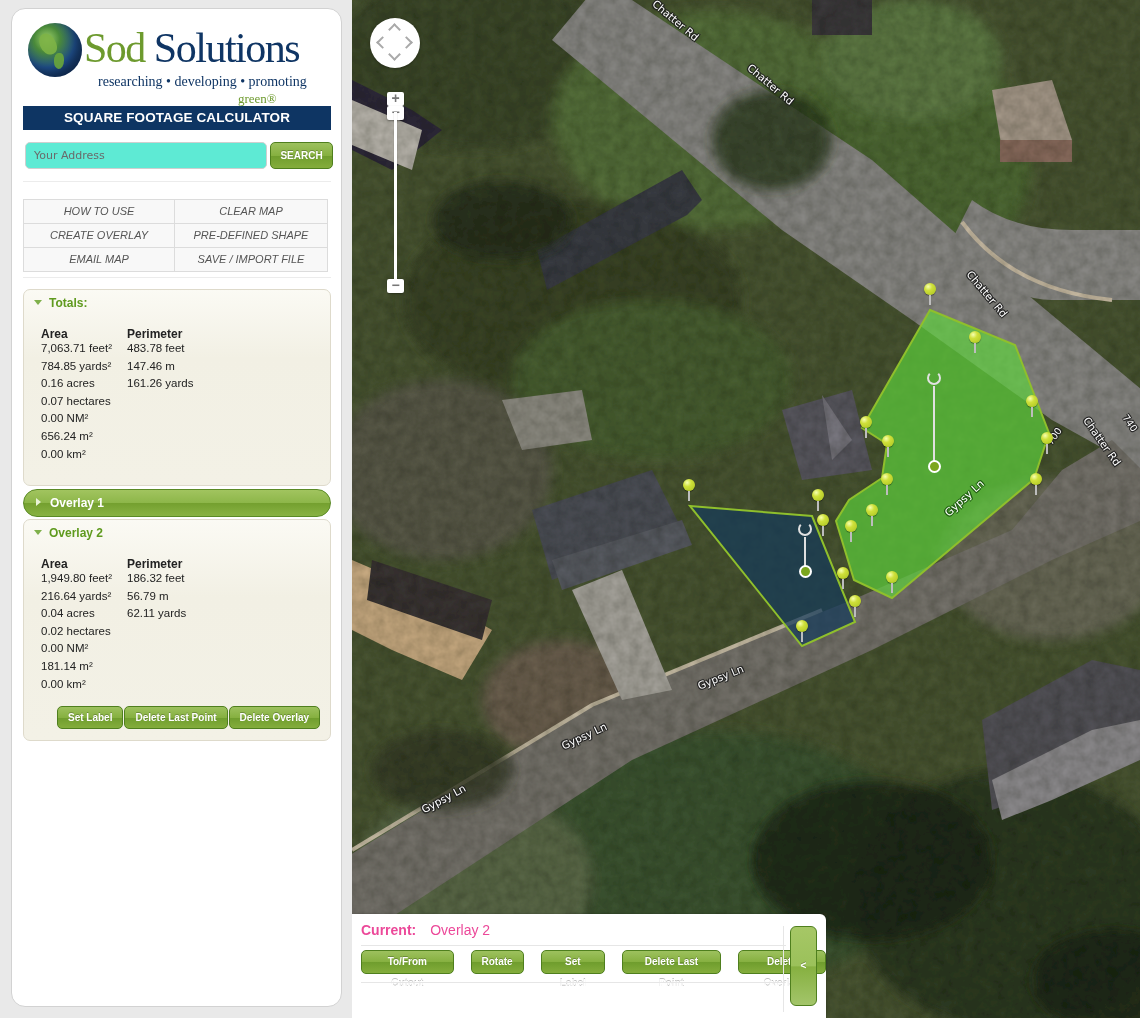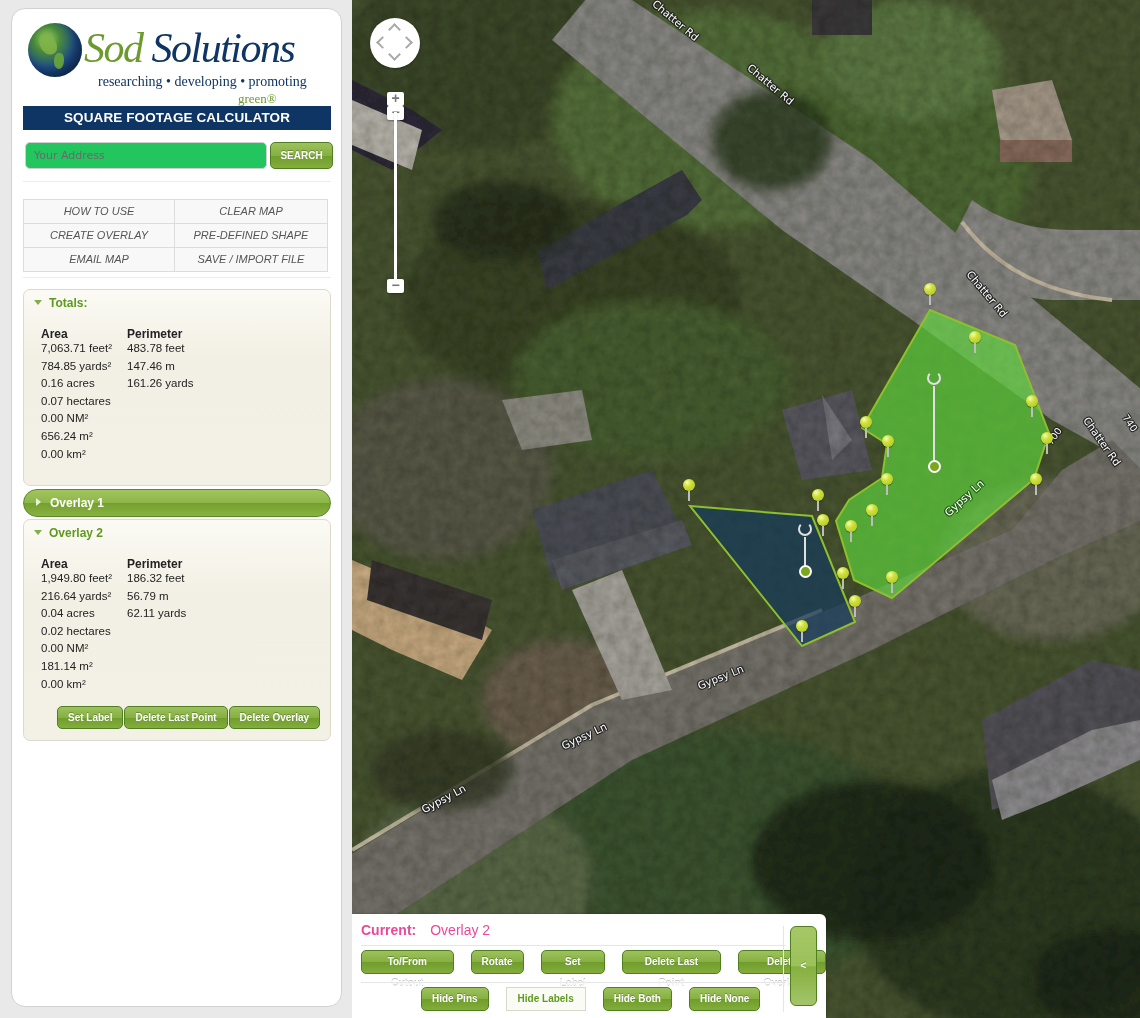--- a/index.html
+++ b/index.html
@@ -12,36 +12,36 @@
     background: #fff; border: 1px solid #d2d2d2; border-radius: 14px;
   }
   .logo { position: absolute; left: 12px; top: 10px; width: 310px; height: 90px; }
   .logo .globe {
     position: absolute; left: 4px; top: 4px; width: 54px; height: 54px; border-radius: 50%;
     background: radial-gradient(circle at 35% 30%, #9fd26a 0%, #4a8a3a 25%, #1f4e8a 55%, #0d2a5a 100%);
     box-shadow: inset -6px -6px 10px rgba(0,0,0,.35);
   }
   .logo .globe::before { content:""; position:absolute; left:12px; top:10px; width:16px; height:22px; background:#7db346; border-radius:45% 60% 40% 55%; transform: rotate(-20deg); opacity:.9; }
   .logo .globe::after { content:""; position:absolute; left:26px; top:30px; width:10px; height:16px; background:#6aa63a; border-radius:50% 40% 60% 50%; opacity:.9; }
-  .logo .brand { position: absolute; left: 60px; top: 8px; font-family: "Liberation Serif", serif; font-size: 42px; letter-spacing: -1.5px; line-height: 42px; white-space: nowrap; font-style: italic; }
+  .logo .brand { position: absolute; left: 60px; top: 8px; font-family: "Liberation Serif", serif; font-size: 42px; letter-spacing: -1.5px; line-height: 42px; white-space: nowrap; }
   .logo .brand .sod { color: #6d9a2e; }
   .logo .brand .sol { color: #0f3564; }
   .logo .tagline { position: absolute; left: 74px; top: 55px; font-family: "Liberation Serif", serif; font-size: 14px; color: #0f3564; white-space: nowrap; }
   .logo .green { position: absolute; left: 214px; top: 72px; font-family: "Liberation Serif", serif; font-size: 13px; color: #6d9a2e; }
 
   .calc-title {
     position: absolute; left: 11px; top: 97px; width: 308px; height: 24px;
     background: #0e3563; color: #fff; font-weight: bold; font-size: 13.5px;
     text-align: center; line-height: 24px; letter-spacing: .1px;
   }
   .search-row { position: absolute; left: 13px; top: 133px; width: 308px; height: 27px; }
   .address-input {
     position: absolute; left: 0; top: 0; width: 242px; height: 27px;
     border: 1px solid #cfcfcf; border-radius: 5px; padding: 0 8px;
-    font-family: "DejaVu Sans", sans-serif; font-size: 11px; color: #555; background: #22c55e; outline: none;
+    font-family: "DejaVu Sans", sans-serif; font-size: 11px; color: #555; background: #5eead4; outline: none;
   }
   .address-input::placeholder { color: #6a6a6a; }
   .btn-green {
     background: linear-gradient(#9dc15e 0%, #86b040 50%, #6f9d2d 51%, #84ad3c 100%);
     border: 1px solid #4f7f1e; border-radius: 5px; color: #fff; font-weight: bold;
     text-shadow: 0 -1px 0 rgba(0,0,0,.25); cursor: pointer; text-align: center;
     font-family: "Liberation Sans", sans-serif;
   }
   .search-btn { position: absolute; left: 245px; top: 0; width: 63px; height: 27px; font-size: 10px; line-height: 25px; }
 
@@ -383,23 +383,17 @@
       </div>
       <div class="tb-line" style="top:31px"></div>
       <div class="tb-row" style="left:9px;top:36px">
         <div class="btn-green">To/From Cutout</div>
         <div class="btn-green">Rotate</div>
         <div class="btn-green">Set Label</div>
         <div class="btn-green">Delete Last Point</div>
         <div class="btn-green">Delete Overlay</div>
       </div>
       <div class="tb-line" style="top:68px"></div>
-      <div class="tb-row" style="left:69px;top:73px">
-        <div class="btn-green">Hide Pins</div>
-        <div class="btn-plain">Hide Labels</div>
-        <div class="btn-green">Hide Both</div>
-        <div class="btn-green">Hide None</div>
-      </div>
       <div class="tb-vline"></div>
       <div class="btn-green collapse-btn">&lt;</div>
     </div>
   </div>
 </div>
 
 </body></html>

